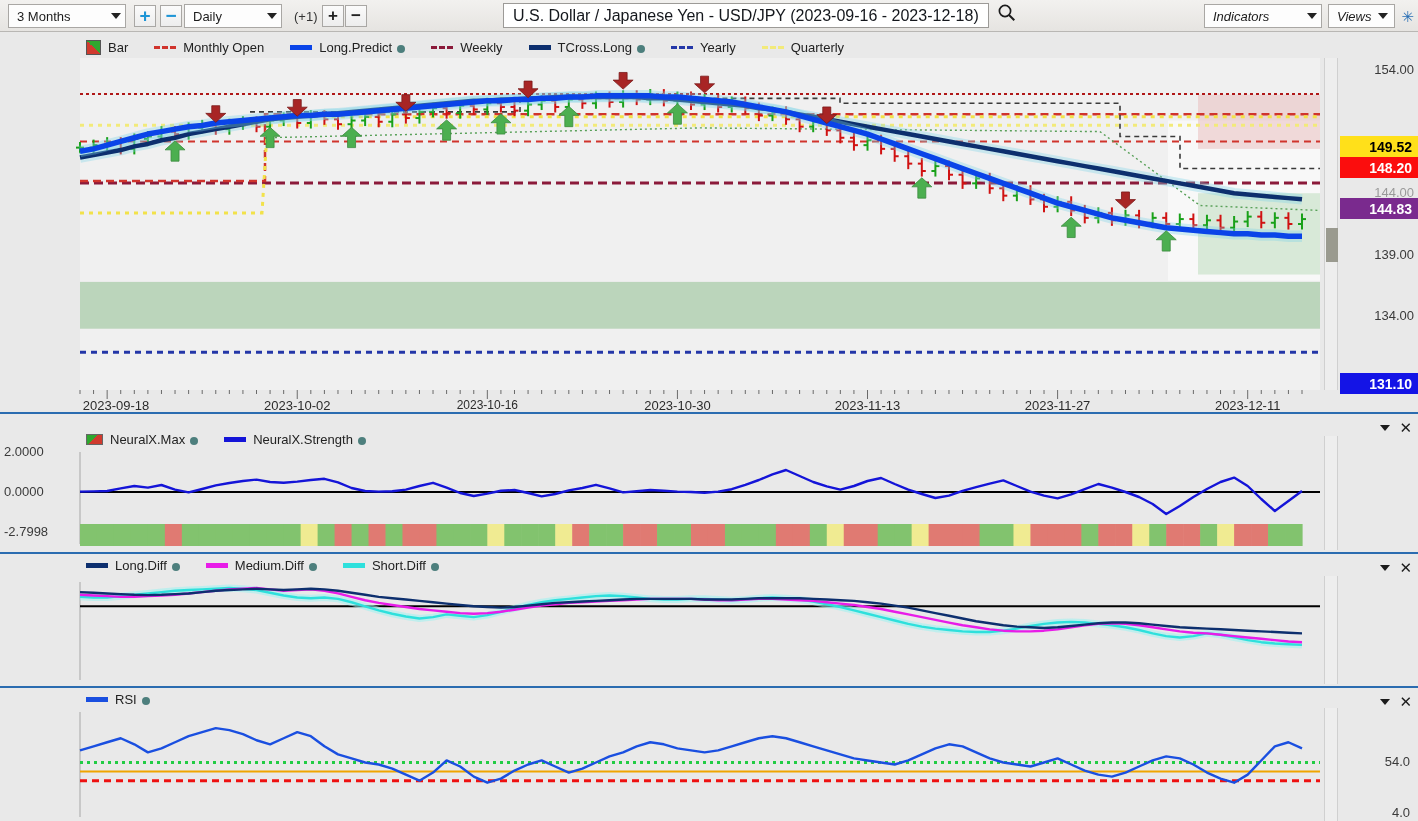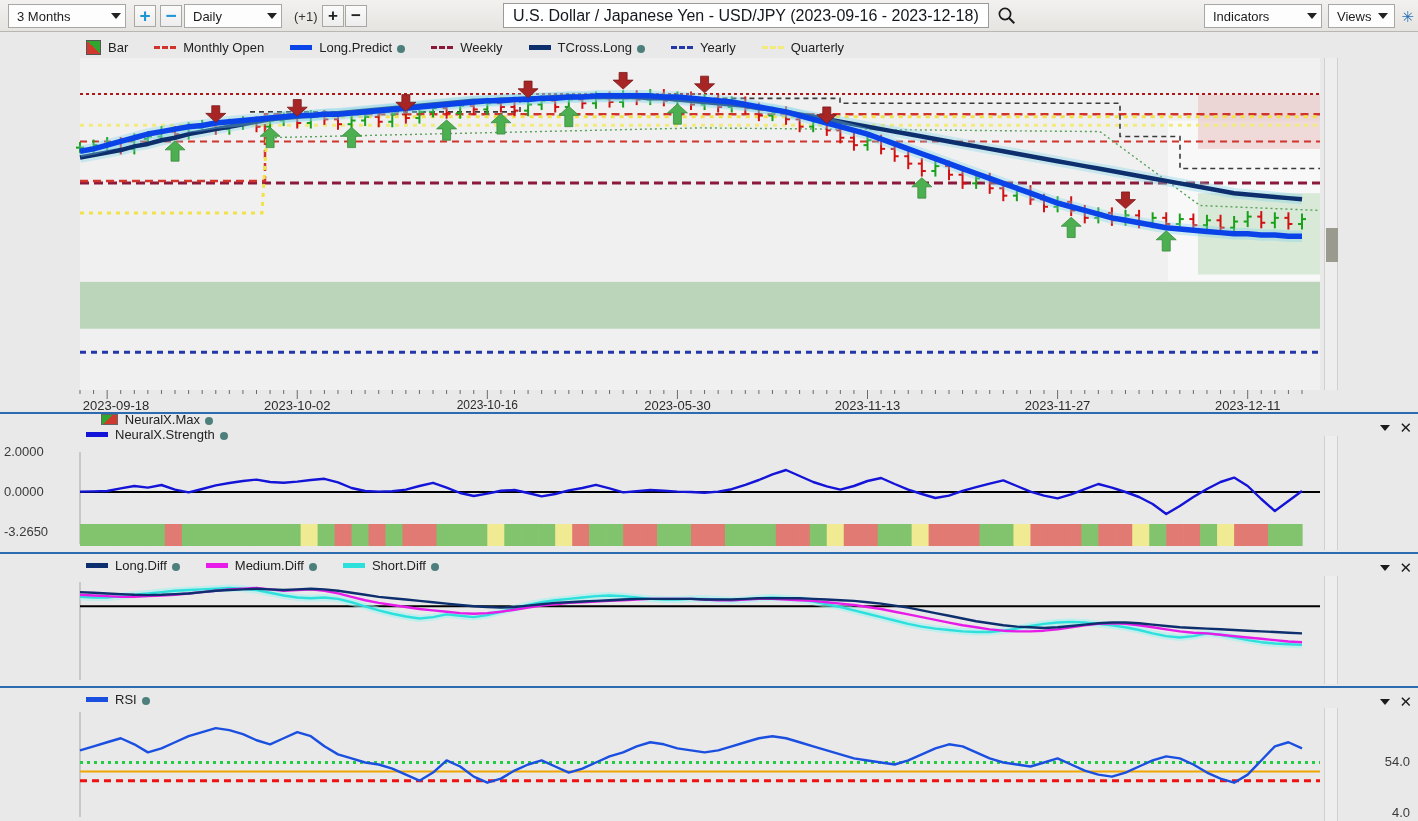--- a/index.html
+++ b/index.html
@@ -40,36 +40,36 @@
     display: flex; align-items: center; justify-content: center;
     cursor: pointer; font-weight: bold; font-size: 15px; line-height: 1;
   }
   .sq-btn.blue { color: #1e95d6; font-size: 19px; }
   .sq-btn.dark { color: #222; font-size: 17px; }
   .plus-glyph, .minus-glyph { display: block; margin-top: -2px; }
   #plusone { font-size: 13px; color: #333; margin: 0 6px 0 8px; }
 
   #title-wrap {
     position: absolute; left: 503px; top: 3px;
-    display: flex; align-items: center;
+    display: flex; 
   }
   #title-box {
     height: 25px; background: #ffffff;
     border: 1px solid #9c9a97;
     font-size: 16px; color: #14171c;
     padding: 0 9px; display: flex; align-items: center;
     white-space: nowrap;
   }
   #search-icon { margin-left: 8px; cursor: pointer; }
 
   #tb-right {
     position: absolute; right: 4px; top: 4px;
     display: flex; align-items: center;
   }
-  #tb-right .tb-select { margin-left: 6px; }
+  #tb-right .tb-select { margin-left: 6px; font-style: italic; }
   #star {
     color: #2a6fb5; font-size: 15px; margin-left: 6px; cursor: pointer;
     line-height: 1;
   }
 
   
   .panel { position: absolute; left: 0; width: 1418px; background: #e9e9e9; }
   .panel-top-border { position:absolute; left:0; top:0; width:1418px; height:2px; background:#2b6cb0; }
   .plot {
     position: absolute; background: #e9e9e9; overflow: hidden;
@@ -527,20 +527,31 @@
         <path d="M 917.8222222222222 140.1279999999997 L 925.8222222222222 140.1279999999997 L 925.8222222222222 128.79999999999998 L 931.8222222222222 128.79999999999998 L 921.8222222222222 119.79999999999998 L 911.8222222222222 128.79999999999998 L 917.8222222222222 128.79999999999998 Z" fill="#4caf50" stroke="#3a8a3e" stroke-width="0.8"></path>
         <path d="M 1067.177777777778 179.55199999999994 L 1075.177777777778 179.55199999999994 L 1075.177777777778 168.2240000000002 L 1081.177777777778 168.2240000000002 L 1071.177777777778 159.2240000000002 L 1061.177777777778 168.2240000000002 L 1067.177777777778 168.2240000000002 Z" fill="#4caf50" stroke="#3a8a3e" stroke-width="0.8"></path>
         <path d="M 1162.2222222222222 193.10399999999987 L 1170.2222222222222 193.10399999999987 L 1170.2222222222222 181.77600000000015 L 1176.2222222222222 181.77600000000015 L 1166.2222222222222 172.77600000000015 L 1156.2222222222222 181.77600000000015 L 1162.2222222222222 181.77600000000015 Z" fill="#4caf50" stroke="#3a8a3e" stroke-width="0.8"></path>
       </svg>
   </div>
 
   <div class="vscroll" style="left:1324px;top:26px;height:332px;">
     <div class="vthumb" style="top:170px;height:34px;"></div>
   </div>
 
+  <div id="price-axis" style="position:absolute;left:1338px;top:26px;width:80px;height:332px;background:#e9e9e9;">
+      <div class="axis-lbl" style="right: 4px; top: 4px; width: 74px;">154.00</div>
+      <div class="axis-lbl" style="right: 4px; top: 188.8px; width: 74px;">139.00</div>
+      <div class="axis-lbl" style="right: 4px; top: 250.4px; width: 74px;">134.00</div>
+      <div class="axis-lbl" style="right: 4px; top: 312px; width: 74px;">129.00</div>
+      <div class="axis-lbl" style="right: 4px; width: 74px; opacity: 0.45; top: 127.2px;">144.00</div>
+      <div class="ptag" style="top: 78px; width: 78px; background: rgb(255, 224, 26); color: rgb(0, 0, 0);">149.52</div>
+      <div class="ptag" style="top: 99px; width: 78px; background: rgb(251, 13, 13); color: rgb(255, 255, 255);">148.20</div>
+      <div class="ptag" style="top: 140px; width: 78px; background: rgb(122, 42, 142); color: rgb(255, 255, 255);">144.83</div>
+      <div class="ptag" style="top: 315px; width: 78px; background: rgb(20, 20, 230); color: rgb(255, 255, 255);">131.10</div>
+    </div>
 
   <div id="price-xaxis" style="position:absolute;left:0;top:358px;width:1418px;height:20px;">
       <svg width="1418" height="20">
         <line x1="80" y1="0" x2="80" y2="4" stroke="#6a6a6a" stroke-width="1"></line>
         <line x1="93.57777777777778" y1="0" x2="93.57777777777778" y2="4" stroke="#6a6a6a" stroke-width="1"></line>
         <line x1="107.15555555555555" y1="0" x2="107.15555555555555" y2="9" stroke="#6a6a6a" stroke-width="1"></line>
         <line x1="120.73333333333333" y1="0" x2="120.73333333333333" y2="4" stroke="#6a6a6a" stroke-width="1"></line>
         <line x1="134.3111111111111" y1="0" x2="134.3111111111111" y2="4" stroke="#6a6a6a" stroke-width="1"></line>
         <line x1="147.88888888888889" y1="0" x2="147.88888888888889" y2="4" stroke="#6a6a6a" stroke-width="1"></line>
         <line x1="161.46666666666667" y1="0" x2="161.46666666666667" y2="4" stroke="#6a6a6a" stroke-width="1"></line>
@@ -625,30 +636,30 @@
         <line x1="1234.111111111111" y1="0" x2="1234.111111111111" y2="4" stroke="#6a6a6a" stroke-width="1"></line>
         <line x1="1247.6888888888889" y1="0" x2="1247.6888888888889" y2="9" stroke="#6a6a6a" stroke-width="1"></line>
         <line x1="1261.2666666666667" y1="0" x2="1261.2666666666667" y2="4" stroke="#6a6a6a" stroke-width="1"></line>
         <line x1="1274.8444444444444" y1="0" x2="1274.8444444444444" y2="4" stroke="#6a6a6a" stroke-width="1"></line>
         <line x1="1288.4222222222222" y1="0" x2="1288.4222222222222" y2="4" stroke="#6a6a6a" stroke-width="1"></line>
         <line x1="1302" y1="0" x2="1302" y2="4" stroke="#6a6a6a" stroke-width="1"></line>
       </svg>
       <div style="position: absolute; font-size: 13px; color: rgb(43, 43, 43); top: 8px; transform: translateX(-50%); white-space: nowrap; left: 116px;">2023-09-18</div>
       <div style="position: absolute; font-size: 13px; color: rgb(43, 43, 43); top: 8px; transform: translateX(-50%); white-space: nowrap; left: 297.244px;">2023-10-02</div>
       <div style="position: absolute; font-size: 12px; color: rgb(43, 43, 43); top: 8px; transform: translateX(-50%); white-space: nowrap; left: 487.333px;">2023-10-16</div>
-      <div style="position: absolute; font-size: 13px; color: rgb(43, 43, 43); top: 8px; transform: translateX(-50%); white-space: nowrap; left: 677.422px;">2023-05-30</div>
+      <div style="position: absolute; font-size: 13px; color: rgb(43, 43, 43); top: 8px; transform: translateX(-50%); white-space: nowrap; left: 677.422px;">2023-10-30</div>
       <div style="position: absolute; font-size: 13px; color: rgb(43, 43, 43); top: 8px; transform: translateX(-50%); white-space: nowrap; left: 867.511px;">2023-11-13</div>
       <div style="position: absolute; font-size: 13px; color: rgb(43, 43, 43); top: 8px; transform: translateX(-50%); white-space: nowrap; left: 1057.6px;">2023-11-27</div>
       <div style="position: absolute; font-size: 13px; color: rgb(43, 43, 43); top: 8px; transform: translateX(-50%); white-space: nowrap; left: 1247.69px;">2023-12-11</div>
     </div>
 </div>
 
 <div class="panel" id="nx-panel" style="top:412px;height:140px;">
   <div class="panel-top-border"></div>
-  <div class="legend" id="nx-legend" style="left:86px;top:0;flex-direction:column;">
+  <div class="legend" id="nx-legend" style="left:86px;top:20px;">
       <div class="item">
         <span class="swatch nxsw"></span>
         <span>NeuralX.Max</span>
         <span class="dot-badge"></span>
       </div>
       <div class="item">
         <span class="swatch sw-line thick" style="background: rgb(20, 20, 216);"></span>
         <span>NeuralX.Strength</span>
         <span class="dot-badge"></span>
       </div>
@@ -734,21 +745,21 @@
         <rect x="1251.0833333333333" y="88" width="17.572222222222223" height="22" fill="#e07a72"></rect>
         <rect x="1268.0555555555554" y="88" width="17.572222222222223" height="22" fill="#82c36e"></rect>
         <rect x="1285.0277777777778" y="88" width="17.572222222222223" height="22" fill="#82c36e"></rect>
         <polyline points="80,55.6 93.57777777777778,55.4 107.15555555555555,55 120.73333333333333,52.4 134.3111111111111,50 147.88888888888889,51.6 161.46666666666667,49 175.04444444444445,53.599999999999994 188.6222222222222,56.4 202.2,53 215.77777777777777,49.4 229.35555555555555,47 242.93333333333334,45 256.51111111111106,43.599999999999994 270.0888888888889,46 283.66666666666663,46.8 297.2444444444444,45.6 310.8222222222222,44 324.4,42.8 337.97777777777776,46.4 351.55555555555554,52 365.1333333333333,55 378.7111111111111,55.6 392.2888888888889,55.2 405.8666666666667,53.599999999999994 419.44444444444446,50 433.0222222222222,46.8 446.59999999999997,51.6 460.1777777777778,57 473.7555555555556,60 487.3333333333333,57.6 500.9111111111111,54.8 514.4888888888888,54 528.0666666666666,57 541.6444444444444,60.400000000000006 555.2222222222222,58 568.8,54.4 582.3777777777777,52 595.9555555555555,48.800000000000004 609.5333333333333,52.4 623.1111111111111,56.4 636.6888888888889,55.2 650.2666666666667,54 663.8444444444444,54.8 677.4222222222222,55.6 691,56 704.5777777777778,56.8 718.1555555555556,55.6 731.7333333333333,53.199999999999996 745.311111111111,48.800000000000004 758.8888888888889,44 772.4666666666667,38.400000000000006 786.0444444444444,34 799.6222222222223,40 813.1999999999999,46 826.7777777777778,50.4 840.3555555555556,53.599999999999994 853.9333333333333,50 867.5111111111112,45 881.0888888888888,42 894.6666666666666,48 908.2444444444445,53.599999999999994 921.8222222222222,58 935.4,62 948.9777777777778,59.6 962.5555555555555,54.8 976.1333333333333,51.2 989.7111111111111,47.6 1003.2888888888889,44.4 1016.8666666666667,50 1030.4444444444443,55.6 1044.0222222222224,59.6 1057.6,62.4 1071.177777777778,58.400000000000006 1084.7555555555555,53.199999999999996 1098.3333333333335,48 1111.911111111111,51.6 1125.4888888888888,56 1139.0666666666666,61 1152.6444444444444,68 1166.2222222222222,78 1179.8,70 1193.3777777777777,61 1206.9555555555555,53 1220.5333333333333,46 1234.111111111111,41.6 1247.6888888888889,50 1261.2666666666667,63 1274.8444444444444,75 1288.4222222222222,65 1302,55" fill="none" stroke="#1414d8" stroke-width="2.4" stroke-linejoin="round"></polyline>
       </svg>
   </div>
   <div class="vscroll" style="left:1324px;top:24px;height:114px;"></div>
   <div id="nx-axis" style="position:absolute;left:0;top:24px;width:101px;height:114px;">
       <div class="axis-lbl" style="left: 4px; width: 68px; text-align: left; top: 8px;">2.0000</div>
       <div class="axis-lbl" style="left: 4px; width: 68px; text-align: left; top: 48px;">0.0000</div>
-      <div class="axis-lbl" style="left: 4px; width: 68px; text-align: left; top: 88px;">-3.2650</div>
+      <div class="axis-lbl" style="left: 4px; width: 68px; text-align: left; top: 88px;">-2.7998</div>
     </div>
 </div>
 
 <div class="panel" id="diff-panel" style="top:552px;height:134px;">
   <div class="panel-top-border"></div>
   <div class="legend" id="diff-legend" style="left:86px;top:6px;align-items:center;">
       <div class="item">
         <span class="swatch sw-line thick" style="background: rgb(13, 47, 110);"></span>
         <span>Long.Diff</span>
         <span class="dot-badge"></span>

